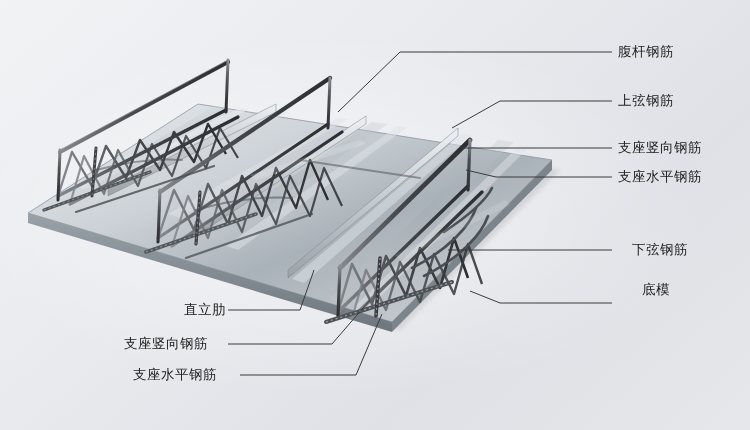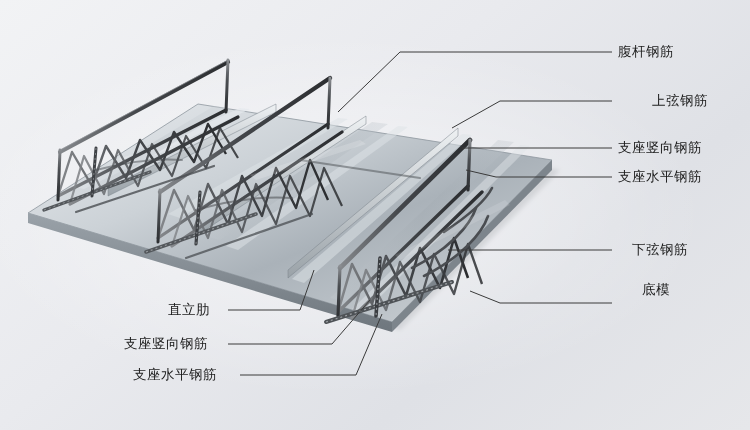--- a/index.html
+++ b/index.html
@@ -233,23 +233,23 @@
 
       <path d="M228,310 L300,310 L314,270"></path>
 
       <path d="M228,344 L332,344 L370,300"></path>
 
       <path d="M240,375 L356,375 L382,314"></path>
     </g>
   </svg>
 
   <div class="label" style="left:618px; top:45px;">腹杆钢筋</div>
-  <div class="label" style="left:652px; top:94px;">上弦钢筋</div>
+  <div class="label" style="left:618px; top:94px;">上弦钢筋</div>
   <div class="label" style="left:618px; top:141px;">支座竖向钢筋</div>
   <div class="label" style="left:618px; top:170px;">支座水平钢筋</div>
   <div class="label" style="left:632px; top:243px;">下弦钢筋</div>
   <div class="label" style="left:618px; top:283px;margin-left:24px;">底模</div>
 
-  <div class="label" style="left:168px; top:303px;">直立肋</div>
+  <div class="label" style="left:184px; top:303px;">直立肋</div>
   <div class="label" style="left:124px; top:337px;">支座竖向钢筋</div>
   <div class="label" style="left:133px; top:368px;">支座水平钢筋</div>
 
 </div>
 
 </body></html>

